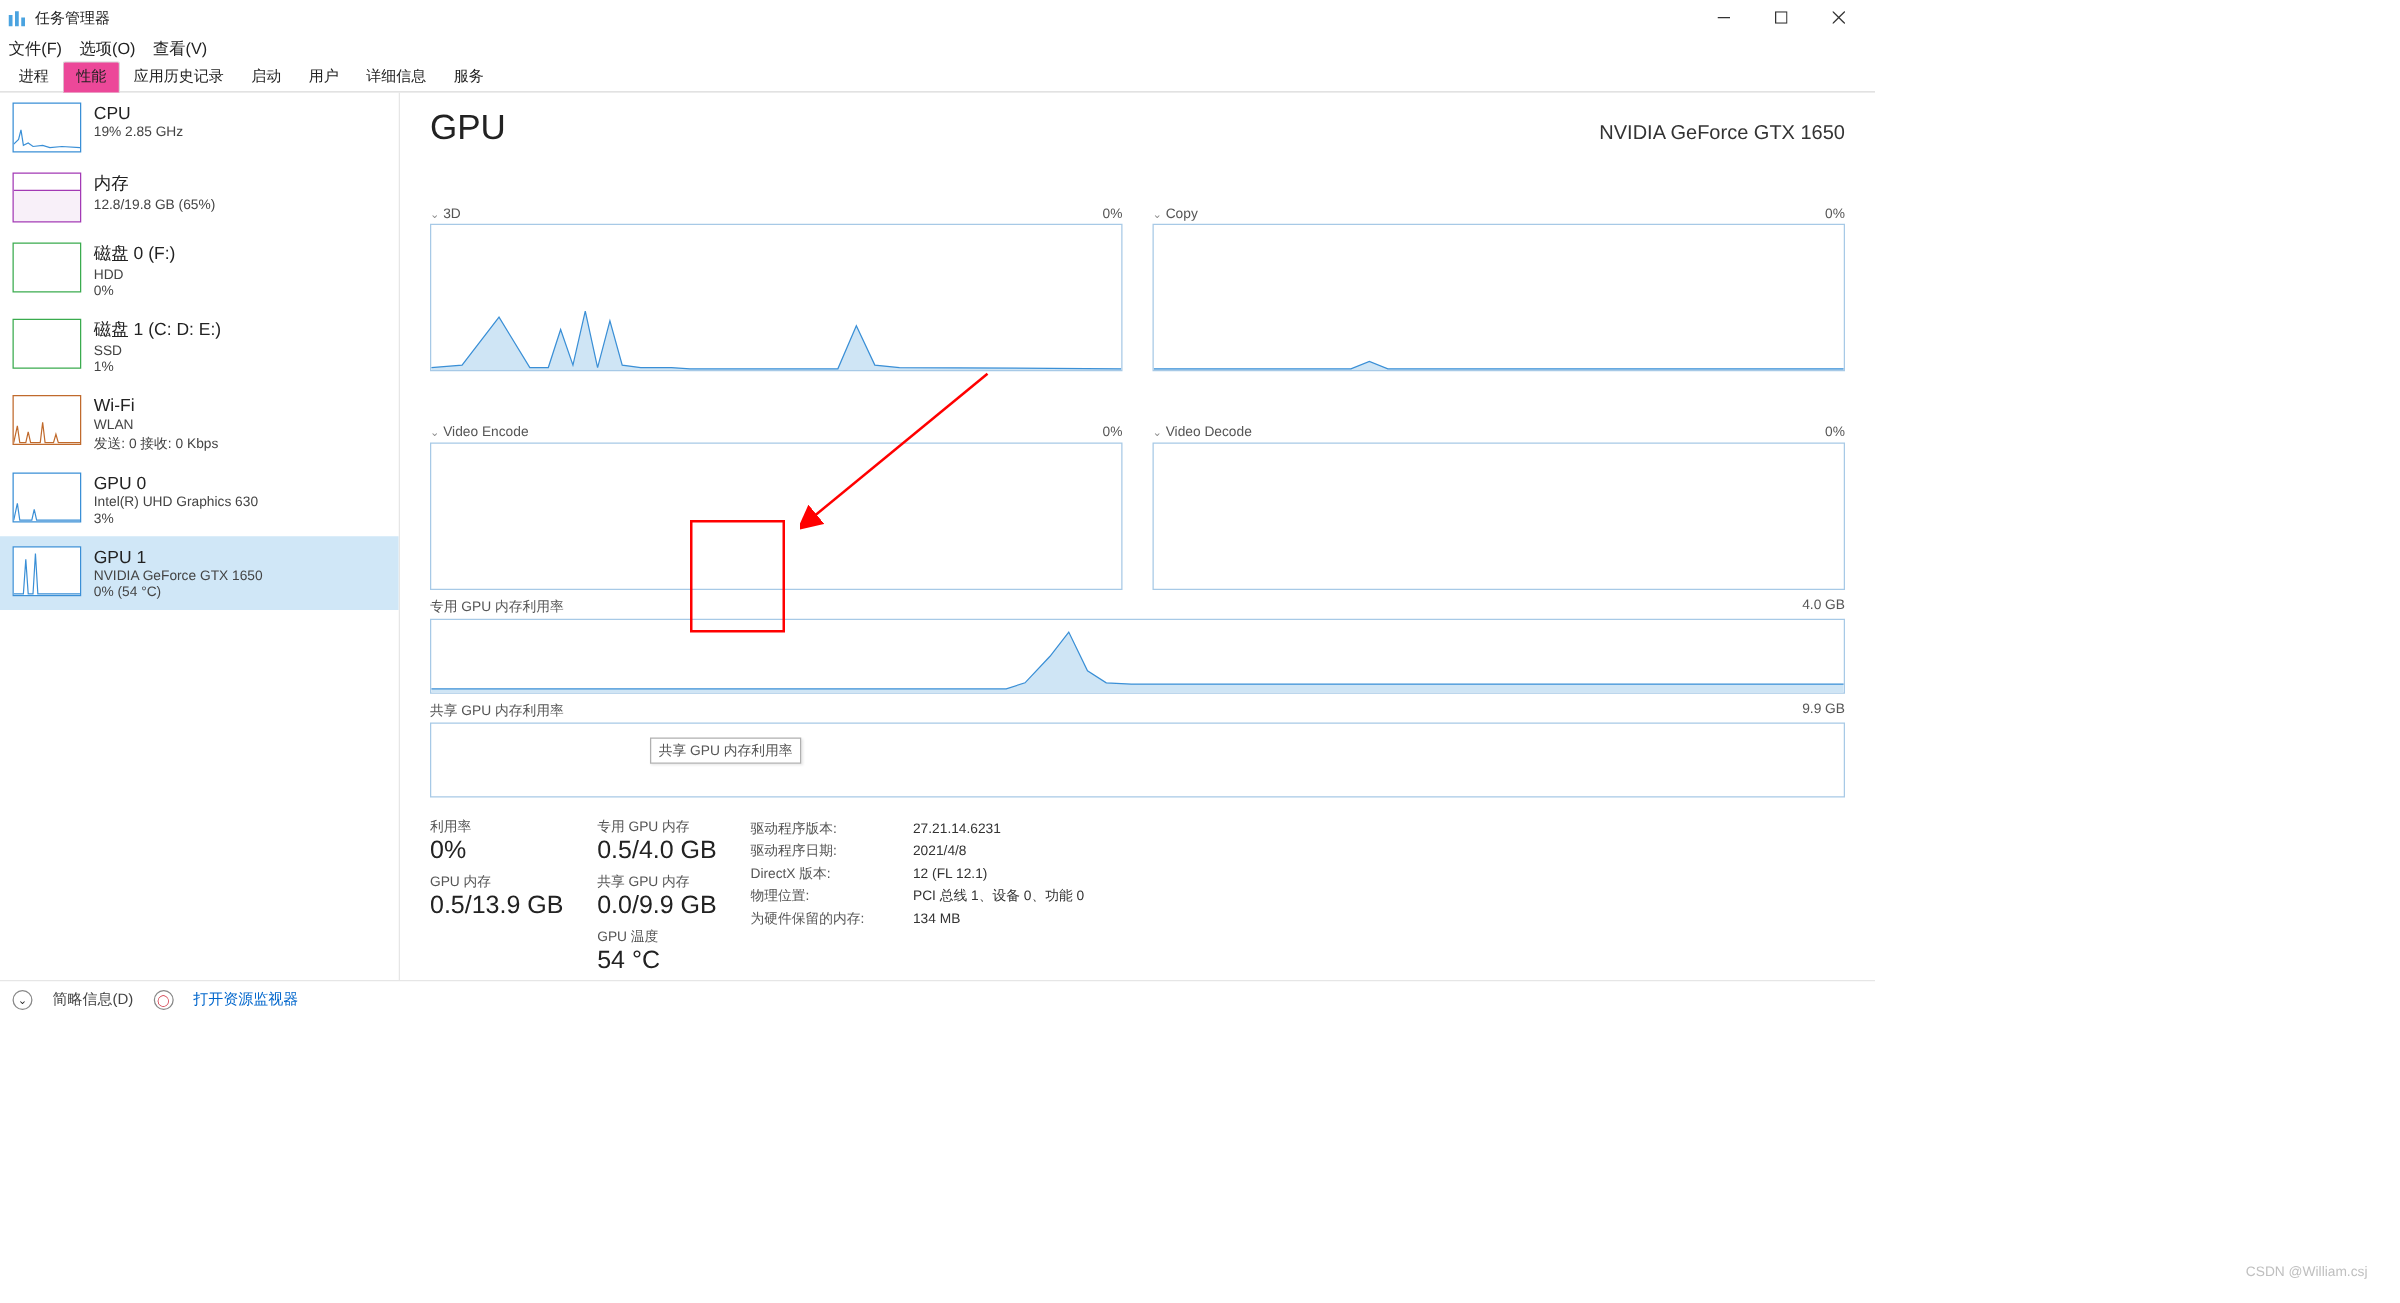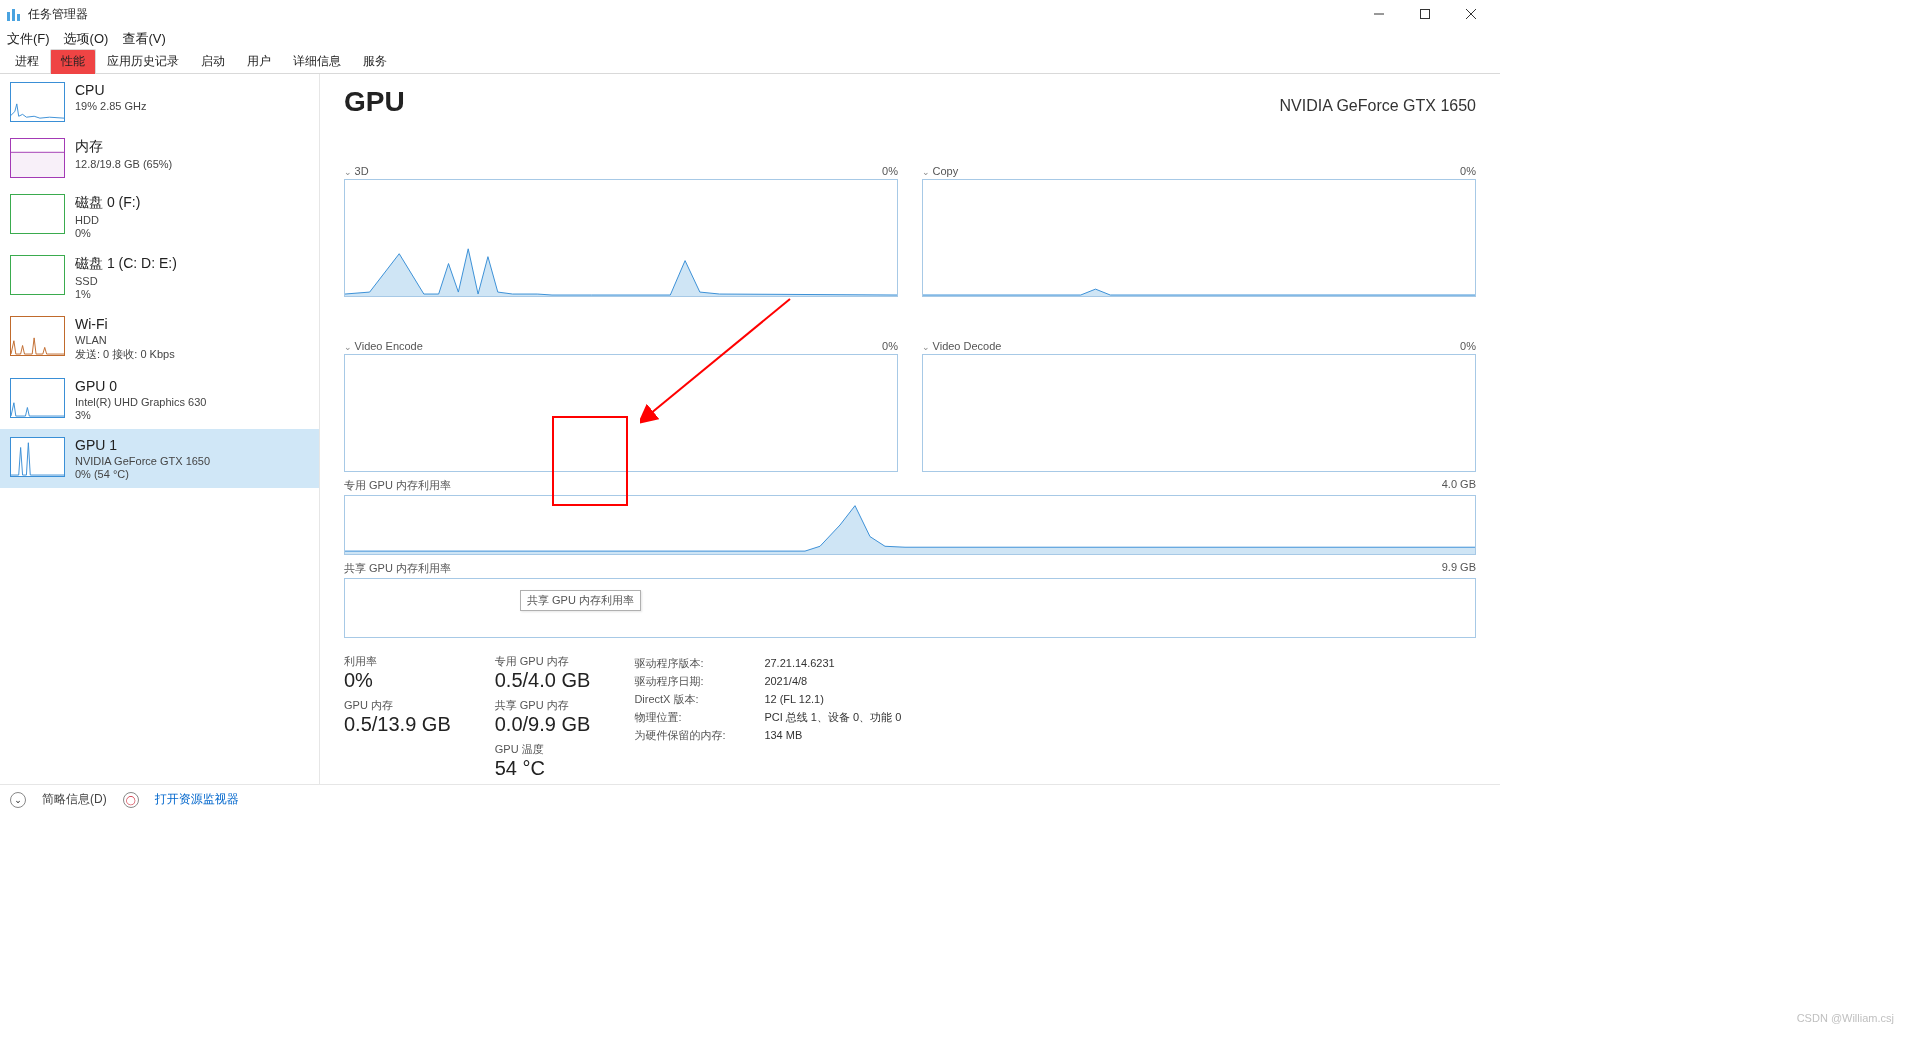--- a/index.html
+++ b/index.html
@@ -7,48 +7,48 @@
   .titlebar { height: 28px; display: flex; align-items: center; padding: 0 6px; font-family: Liberation Mono, monospace; }
   .titlebar .app-icon { width: 16px; height: 16px; margin-right: 6px; display: inline-flex; align-items: center; justify-content: center; }
   .titlebar .title { font-size: 12px; }
   .titlebar .spacer { flex: 1; }
   .winbtn { width: 46px; height: 28px; display: flex; align-items: center; justify-content: center; color: #333; }
   .winbtn svg { width: 10px; height: 10px; }
   .menubar { height: 22px; display: flex; align-items: center; padding: 0 1px; gap: 2px; font-size: 13px; }
   .menubar .menuitem { padding: 2px 6px; }
   .tabs { height: 24px; display: flex; align-items: flex-end; padding: 0 4px; border-bottom: 1px solid #d9d9d9; font-size: 12px; }
   .tabs .tab { padding: 3px 10px 4px; border: 1px solid transparent; border-bottom: none; position: relative; top: 1px; }
-  .tabs .tab.active { border-color: #d9d9d9; background: #ef4444; border-top-left-radius: 2px; border-top-right-radius: 2px; }
+  .tabs .tab.active { border-color: #d9d9d9; background: #ec4899; border-top-left-radius: 2px; border-top-right-radius: 2px; }
   .body { display: flex; height: calc(100% - 28px - 22px - 24px - 30px); }
   .sidebar { width: 320px; border-right: 1px solid #e6e6e6; overflow: hidden; }
   .side-item { display: flex; align-items: flex-start; padding: 8px 10px; gap: 10px; }
   .side-item.selected { background: #d0e7f7; }
   .thumb { width: 55px; height: 40px; border: 1px solid; position: relative; flex: 0 0 auto; background: #fff; }
   .thumb svg { position: absolute; bottom: 0; left: 0; width: 100%; height: 100%; }
   .side-text .t1 { font-size: 14px; }
   .side-text .t2 { font-size: 11px; color: #444; margin-top: 2px; }
   .side-text .t3 { font-size: 11px; color: #444; margin-top: 1px; }
   .main { flex: 1; padding: 12px 24px 8px 24px; display: flex; flex-direction: column; overflow: hidden; }
   .main-header { display: flex; align-items: baseline; justify-content: space-between; margin-bottom: 8px; }
-  .main-header .h1 { font-size: 28px; font-weight: 700; }
+  .main-header .h1 { font-size: 28px; font-weight: 400; }
   .main-header .sub { font-size: 16px; color: #333; }
   .charts { display: flex; flex-direction: column; }
   .chart-row { display: flex; gap: 24px; margin-bottom: 4px; margin-top: 37px; }
   .chart { flex: 1; }
   .chart-head { display: flex; justify-content: space-between; font-size: 11px; color: #555; padding: 2px 0; }
   .chart-head .chev { color: #888; margin-right: 3px; font-size: 9px; }
   .chart-box { border: 1px solid #a7c9e6; height: 118px; position: relative; background: #fff; }
   .chart-box.small { height: 60px; }
   .chart-box svg { position: absolute; inset: 0; width: 100%; height: 100%; }
   .chart-full { margin-bottom: 4px; }
   .chart-full .chart-head { display: flex; justify-content: space-between; }
   .tooltip { position: absolute; border: 1px solid #b0b0b0; background: #fff; padding: 2px 6px; font-size: 11px; color: #555; box-shadow: 1px 1px 2px rgba(0,0,0,0.1); }
   .red-rect { position: absolute; border: 2px solid red; }
   .arrow { position: absolute; }
-  .stats { display: flex; gap: 44px; margin-top: 12px; flex-wrap: wrap; }
+  .stats { display: flex; gap: 27px; margin-top: 12px; flex-wrap: wrap; }
   .stat-col { display: flex; flex-direction: column; gap: 6px; }
   .stat-block .label { font-size: 11px; color: #555; }
   .stat-block .value { font-size: 20px; }
   .kv-list { font-size: 11px; color: #333; }
   .kv-list .row { display: flex; gap: 20px; line-height: 18px; }
   .kv-list .k { width: 110px; color: #555; }
   .footer { height: 30px; border-top: 1px solid #e6e6e6; display: flex; align-items: center; padding: 0 10px; gap: 16px; font-size: 12px; }
   .footer .circle { width: 16px; height: 16px; border: 1px solid #888; border-radius: 50%; display: inline-flex; align-items: center; justify-content: center; font-size: 9px; }
   .footer .link { color: #0066cc; }
   .footer .nolink { color: #444; }

